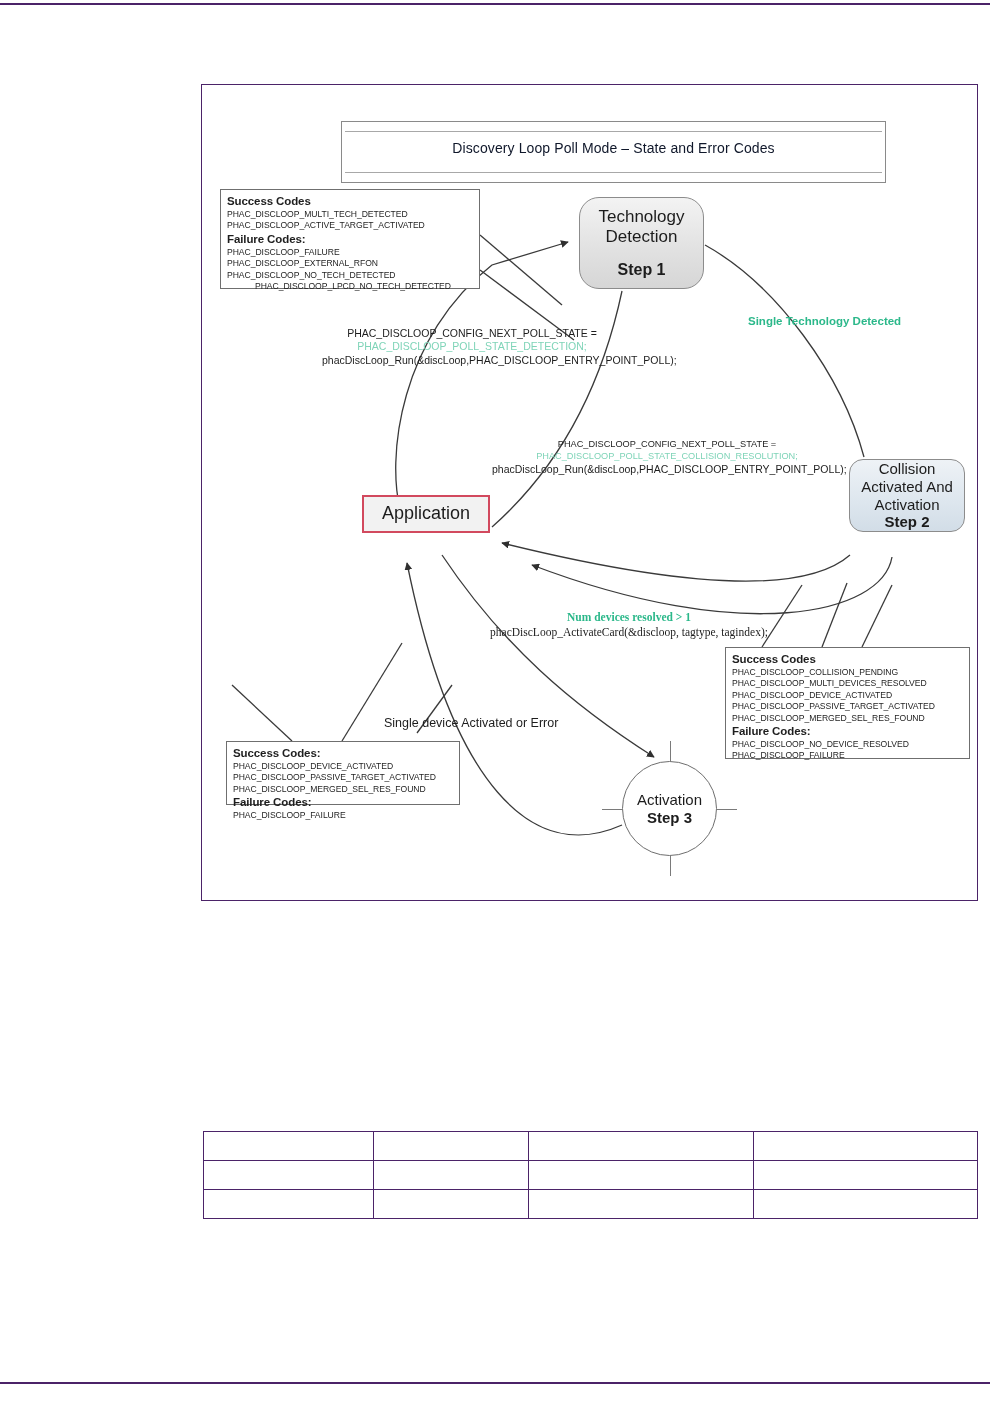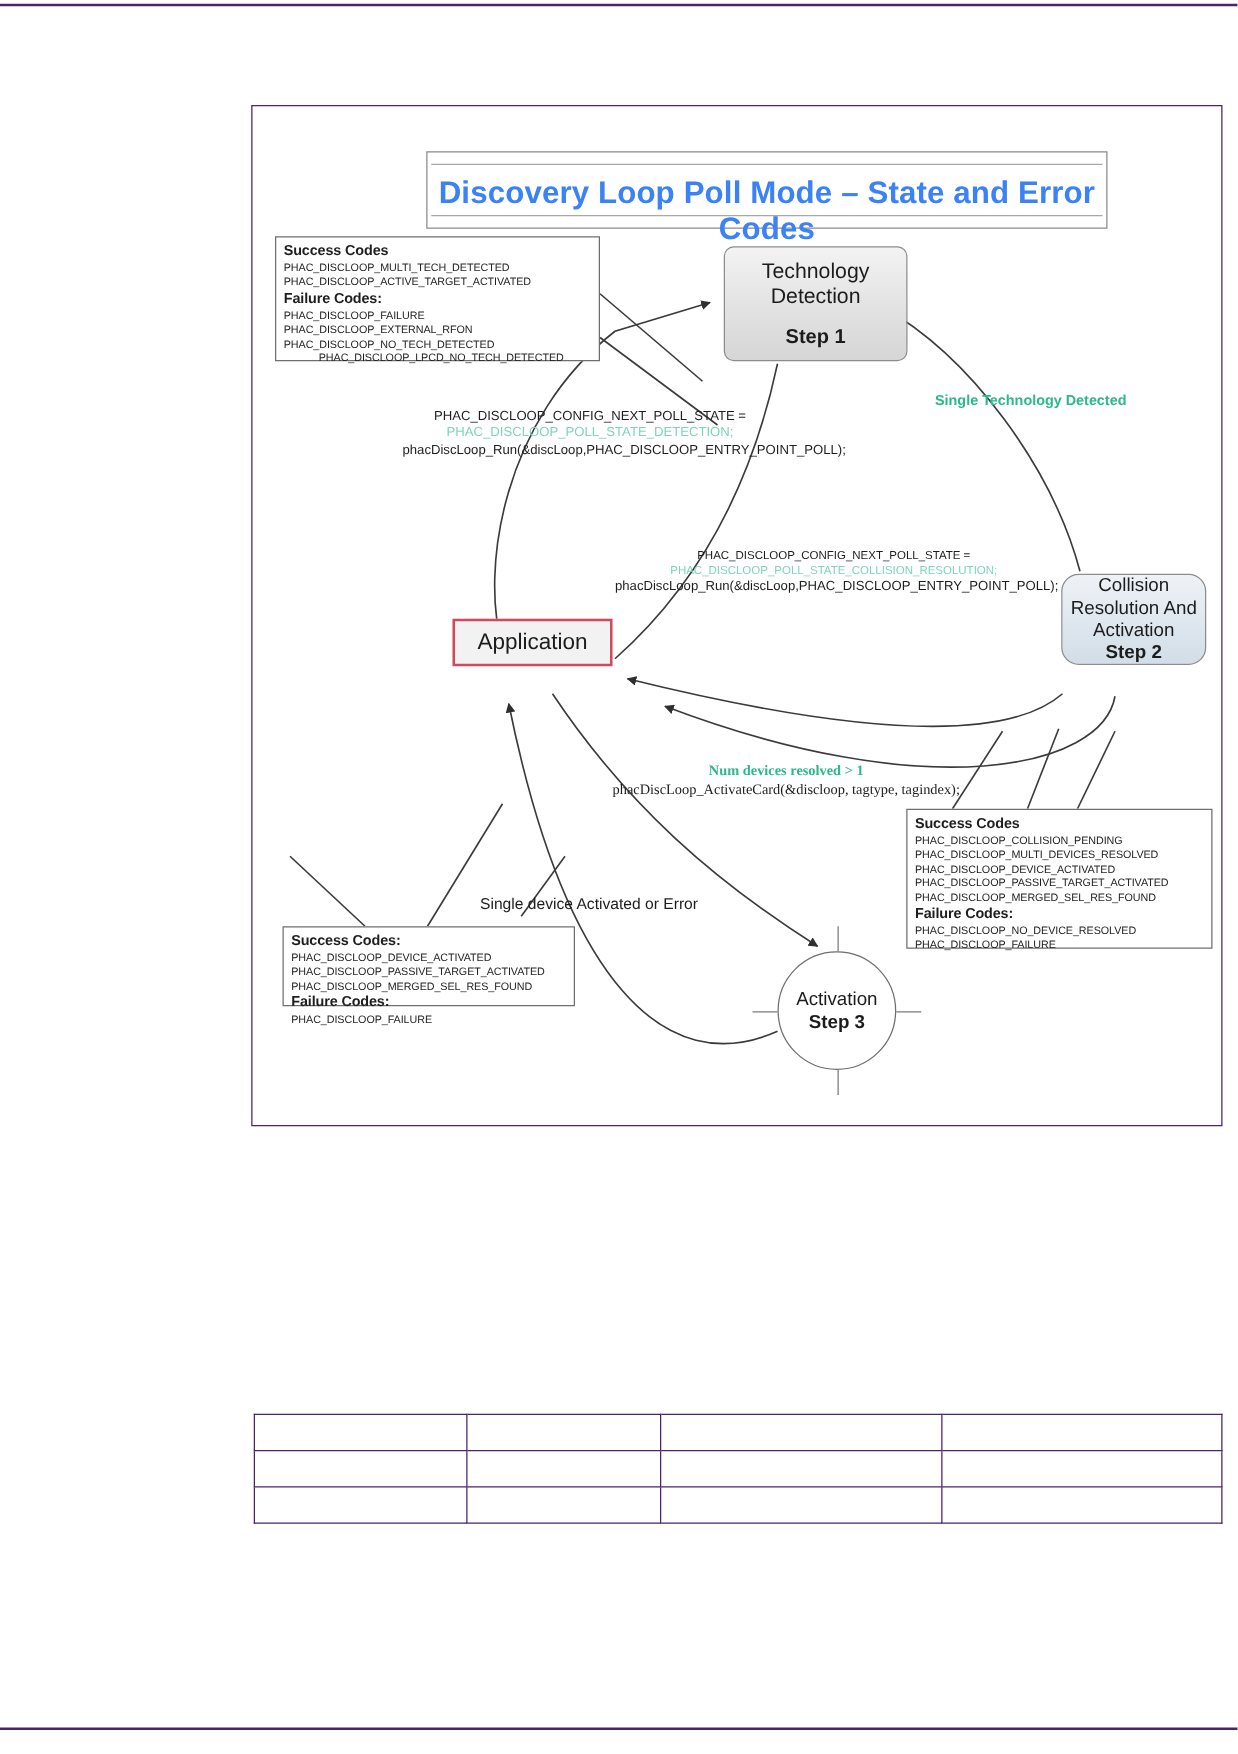--- a/index.html
+++ b/index.html
@@ -61,47 +61,46 @@
     height: 0;
     border-top: 1px solid #a8a8a8;
   }
   #title-banner .inner-line.top { top: 9px; }
   #title-banner .inner-line.bottom { bottom: 9px; }
   #title-banner .title-text {
     position: absolute;
     left: 0; right: 0;
     top: 18px;
     text-align: center;
-    font-size: 25px;
-    color: #3b82f6;
+    font-size: 14px;
+    color: #0f172a;
     letter-spacing: .1px;
-    font-weight: bold;
   }
 
   
   .node {
     position: absolute;
     box-sizing: border-box;
     display: flex;
     flex-direction: column;
     align-items: center;
     justify-content: center;
     text-align: center;
     color: #1c1c1c;
   }
   .node .line { display: block; line-height: 1.18; }
   .node .step { font-weight: bold; }
 
   #node-tech {
     left: 377px;
     top: 112px;
-    width: 147px;
+    width: 125px;
     height: 92px;
     border: 1.6px solid #8c8c8c;
-    border-radius: 8px;
+    border-radius: 20px;
     background: linear-gradient(180deg,#f3f3f3 0%,#e2e2e2 55%,#d6d6d6 100%);
     font-size: 17px;
   }
   #node-tech .step { font-size: 16px; margin-top: 14px; }
 
   #node-collision {
     left: 647px;
     top: 374px;
     width: 116px;
     height: 73px;
@@ -281,21 +280,21 @@
   </div>
 
   <div class="node" id="node-tech">
     <span class="line">Technology</span>
     <span class="line">Detection</span>
     <span class="line step">Step 1</span>
   </div>
 
   <div class="node" id="node-collision">
     <span class="line">Collision</span>
-    <span class="line">Resolution And</span>
+    <span class="line">Activated And</span>
     <span class="line">Activation</span>
     <span class="line step">Step 2</span>
   </div>
 
   <div class="node" id="node-application">
     <span class="line">Application</span>
   </div>
 
   <div class="node" id="node-activation">
     <span class="handle h" style="left:-21px; top:47px;"></span>

